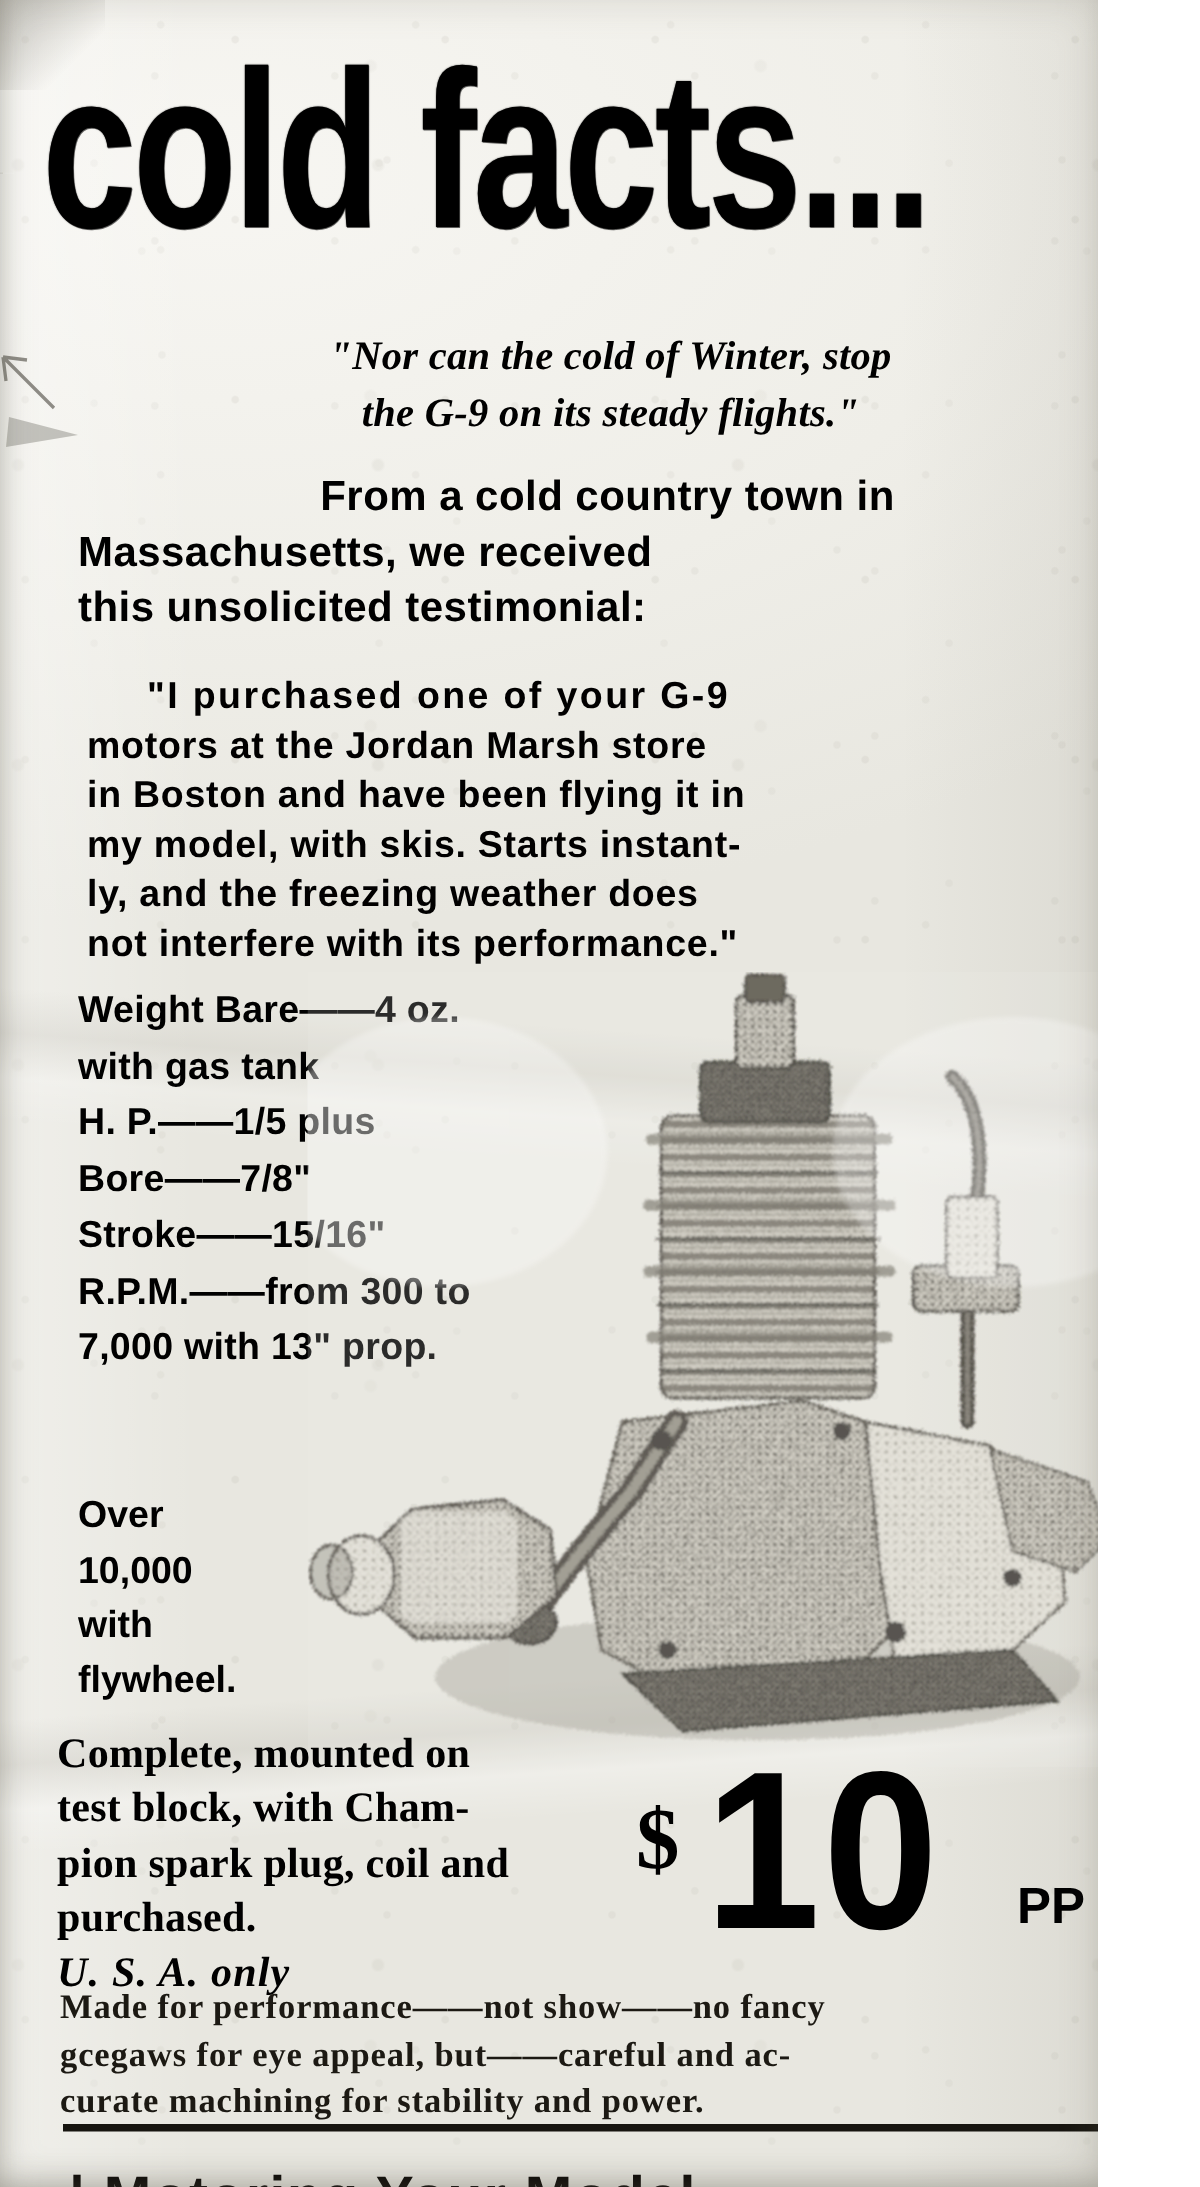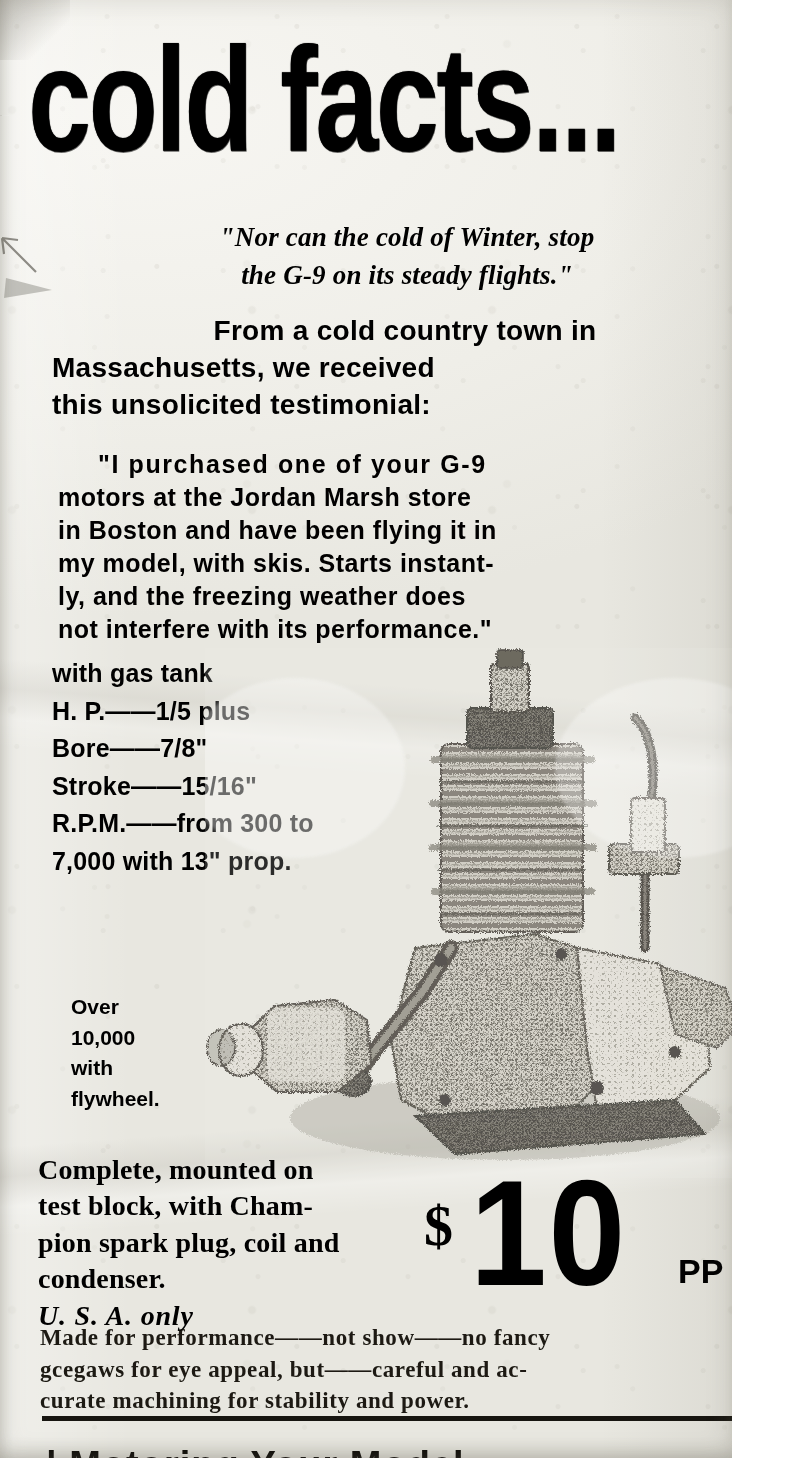--- a/index.html
+++ b/index.html
@@ -161,25 +161,24 @@
   #specs .spec { display: block; white-space: nowrap; }
 
   
   #over {
     position: absolute;
     left: 52px;
     top: 992px;
     width: 170px;
     font-family: "Liberation Sans", sans-serif;
     font-weight: 700;
-    font-size: 21px;
+    font-size: 25px;
     line-height: 1.46;
     color: #14120c;
     filter: blur(.35px) contrast(1.2);
-    margin-left: 19px;
   }
   #over span { display: block; }
 
   
   #complete {
     position: absolute;
     left: 38px;
     top: 1152px;
     width: 420px;
     font-family: "Liberation Serif", serif;
@@ -346,20 +345,21 @@
     <div id="testimonial">
       <span class="tline first">"I  purchased  one  of  your  G-9</span>
       <span class="tline">motors  at  the  Jordan  Marsh  store</span>
       <span class="tline">in Boston and have been flying it in</span>
       <span class="tline">my model, with skis. Starts instant-</span>
       <span class="tline">ly, and the freezing weather does</span>
       <span class="tline">not interfere with its performance."</span>
     </div>
 
     <div id="specs">
+      <span class="spec">Weight Bare——4 oz.</span>
       <span class="spec">with gas tank</span>
       <span class="spec">H. P.——1/5 plus</span>
       <span class="spec">Bore——7/8"</span>
       <span class="spec">Stroke——15/16"</span>
       <span class="spec">R.P.M.——from 300 to</span>
       <span class="spec">7,000 with 13" prop.</span>
     </div>
 
     <div id="over">
       <span>Over</span>
@@ -468,21 +468,21 @@
           <ellipse cx="90" cy="120" rx="110" ry="90" fill="#ffffff"></ellipse>
         </g>
       </svg>
     </div>
 
     <div id="complete">
       <span>Complete, mounted on</span>
       <span>test block, with Cham-</span>
       <span>pion spark plug, coil and</span>
       <span>
-        <span>condenser.</span>
+        <span>purchased.</span>
         <span class="usa">U. S. A. only</span>
       </span>
     </div>
 
     <div id="price">
       <span class="dollar">$</span>
       <span class="num">10</span>
       <span class="pp">PP</span>
     </div>
 

